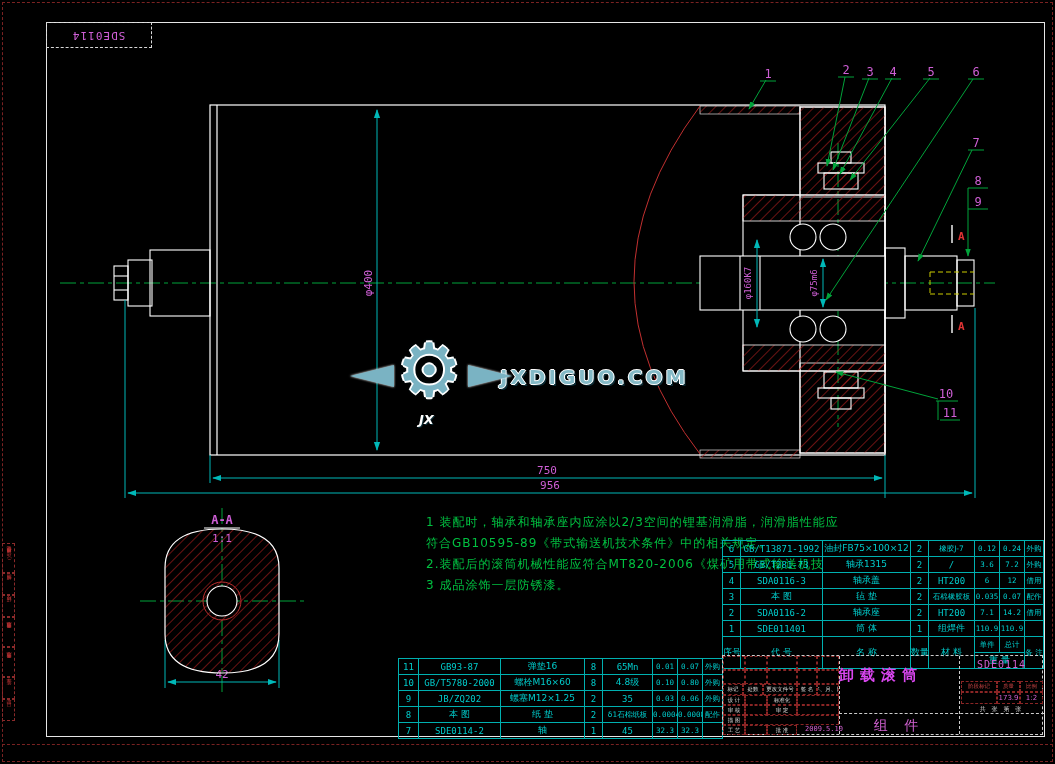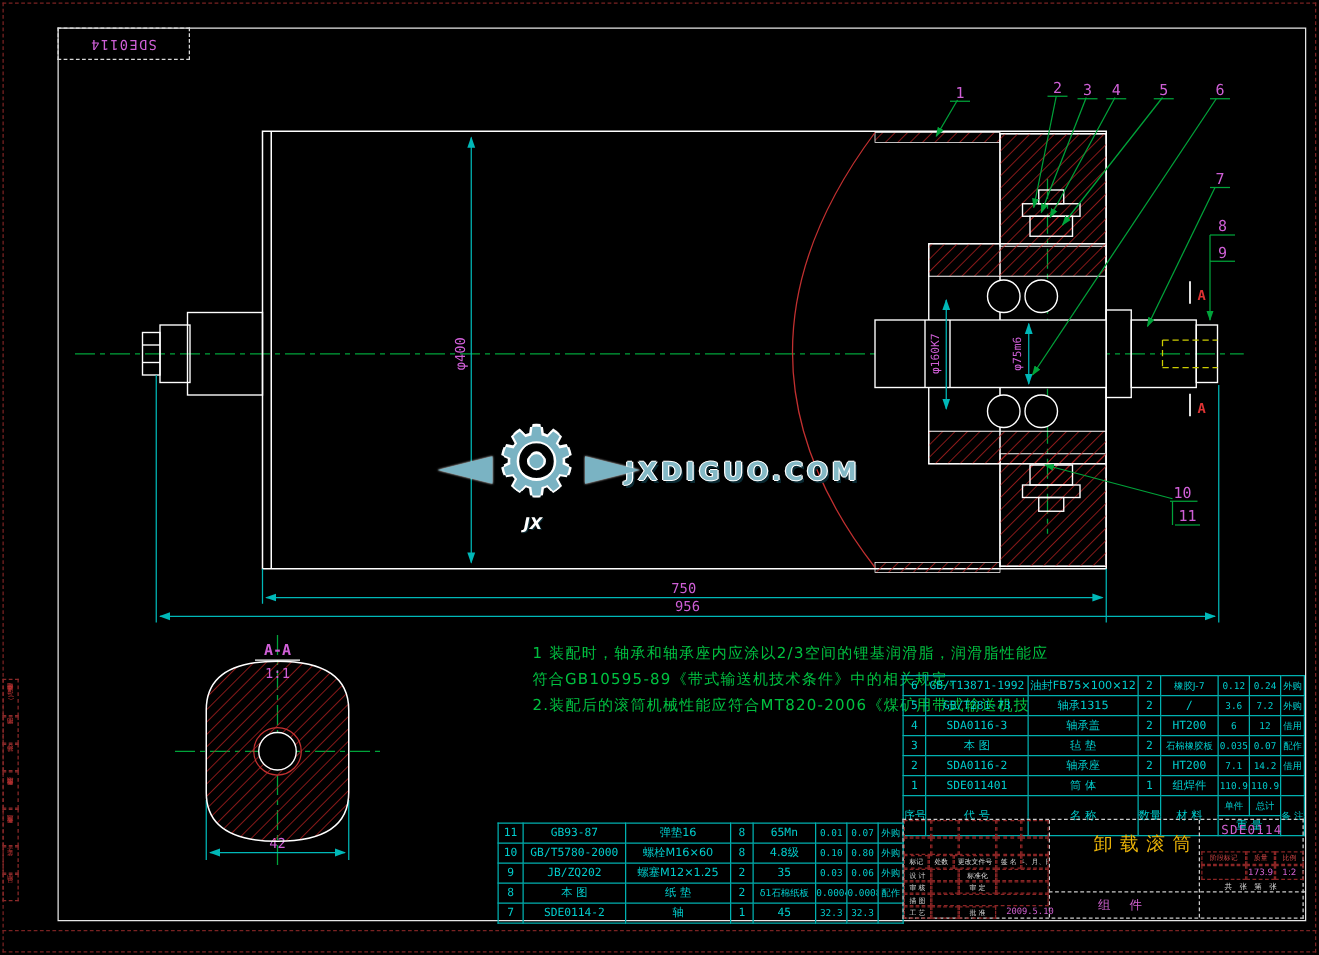--- a/index.html
+++ b/index.html
@@ -31,24 +31,24 @@
   table.bom td.sm{font-size:7.5px;}
   table.bom td.cjk{font-family:"DejaVu Sans",sans-serif;}
   
   .tblock{position:absolute;left:722px;top:655px;width:321px;height:80px;border:1px dashed #cccccc;
           box-sizing:border-box;}
   .tb-div{position:absolute;top:0;bottom:0;border-left:1px dashed #cccccc;}
   .redcell{position:absolute;box-sizing:border-box;border:1px dashed #8a2525;color:#ddd;
            font-size:5.5px;display:flex;align-items:center;justify-content:center;overflow:hidden;white-space:nowrap;}
   .redlabel{color:#c44;}
   .mag{color:#d060d0;}
-  .tb-title{position:absolute;left:116px;top:10px;width:120px;text-align:right;color:#eab308;
-            font-weight:normal;font-size:15px;letter-spacing:6px;}
+  .tb-title{position:absolute;left:116px;top:10px;width:120px;text-align:left;color:#d946ef;
+            font-weight:bold;font-size:15px;letter-spacing:6px;}
   .tb-sub{position:absolute;left:116px;top:61px;width:120px;text-align:center;color:#d060d0;
-          font-size:10px;letter-spacing:6px;}
+          font-size:14px;letter-spacing:6px;}
   .tb-hdash{position:absolute;left:116px;top:57px;width:205px;border-top:1px dashed #cccccc;}
   .tb-no{position:absolute;left:236px;top:3px;width:85px;text-align:center;color:#d060d0;
          font-size:10px;font-family:"DejaVu Sans Mono",monospace;letter-spacing:1px;}
   .tb-date{position:absolute;left:82px;top:69px;color:#d060d0;font-size:7px;
            font-family:"DejaVu Sans Mono",monospace;}
   .tb-sheet{position:absolute;left:236px;top:49px;width:85px;text-align:center;color:#ddd;font-size:6px;letter-spacing:2px;}
   
   .watermark{position:absolute;left:372px;top:330px;display:flex;align-items:center;z-index:5;}
   .wm-logo{position:relative;width:118px;height:92px;}
   .gear-glyph{position:absolute;left:24px;top:-6px;font-size:74px;line-height:92px;color:#7ab3c3;
@@ -257,20 +257,21 @@
     </div>
     <div class="wm-text">
       <div class="wm-site">JXDIGUO.COM</div>
     </div>
   </div>
 
   <div class="tech">
     <div>1 装配时，轴承和轴承座内应涂以2/3空间的锂基润滑脂，润滑脂性能应</div>
     <div>符合GB10595-89《带式输送机技术条件》中的相关规定。</div>
     <div>2.装配后的滚筒机械性能应符合MT820-2006《煤矿用带式输送机技</div>
+    <div>3 成品涂饰一层防锈漆。</div>
   </div>
 
   <table class="bom" style="left:398px;top:658px;width:324px">
     <colgroup>
         <col style="width:20px">
         <col style="width:82px">
         <col style="width:84px">
         <col style="width:18px">
         <col style="width:50px">
         <col style="width:25px">

